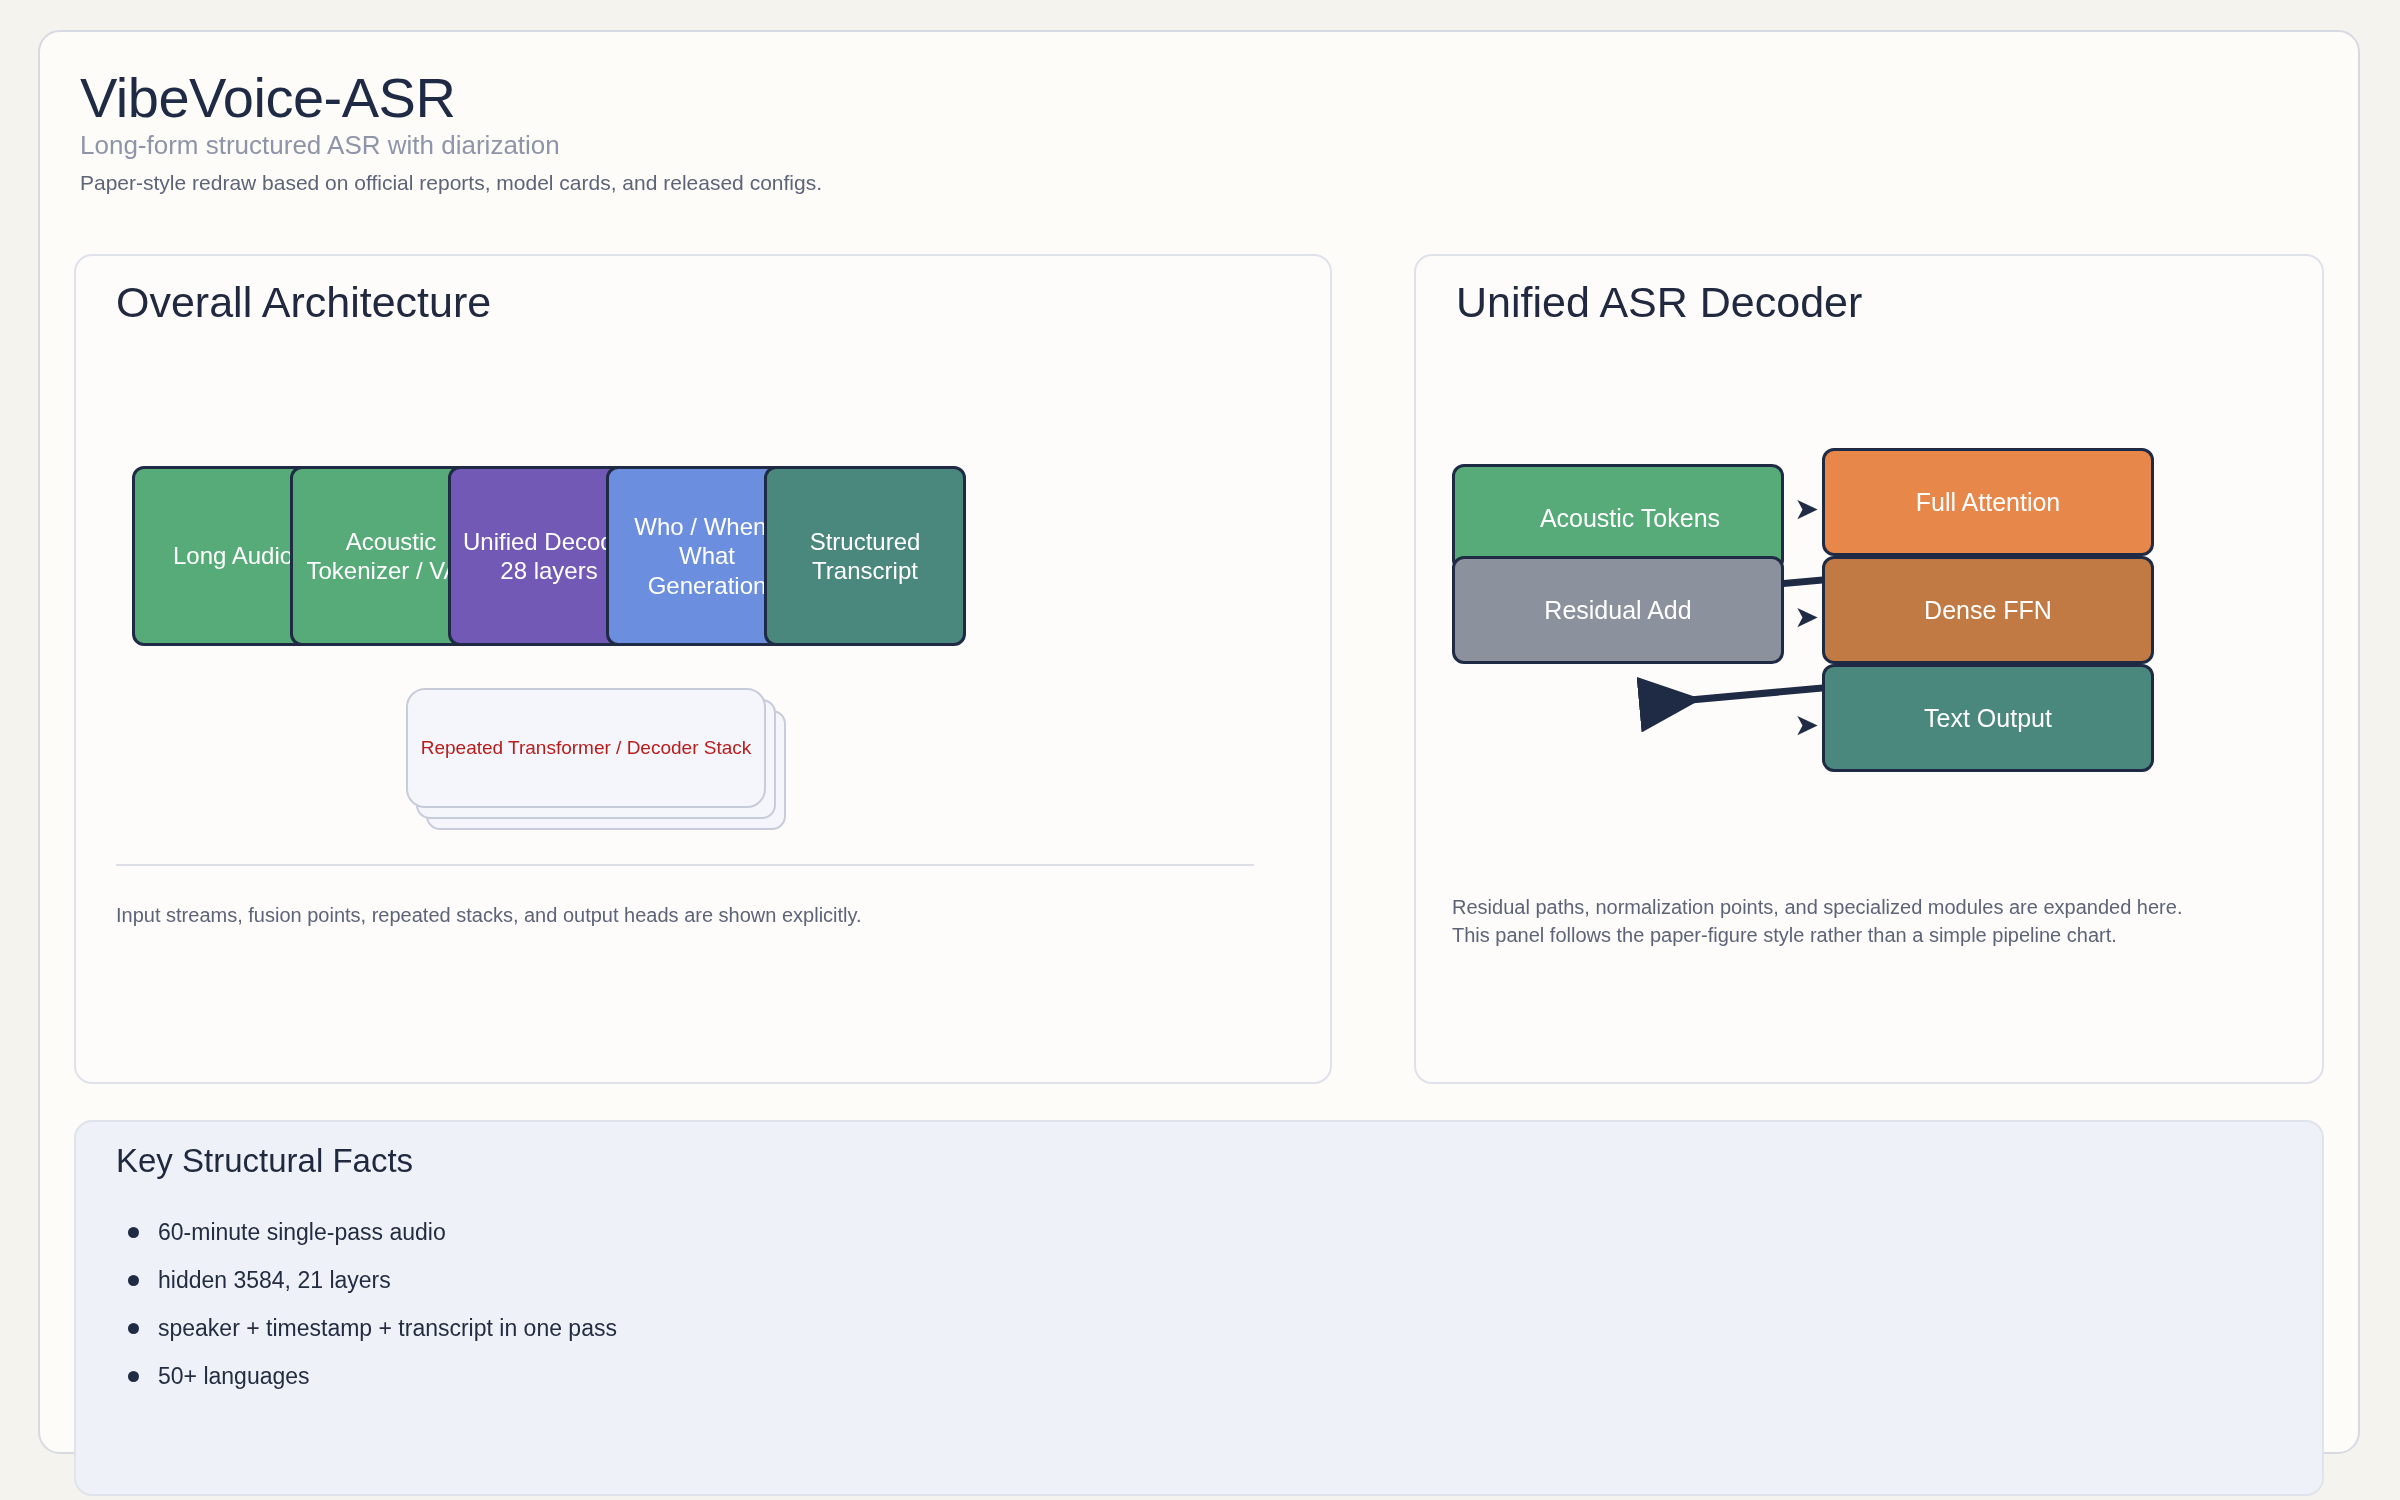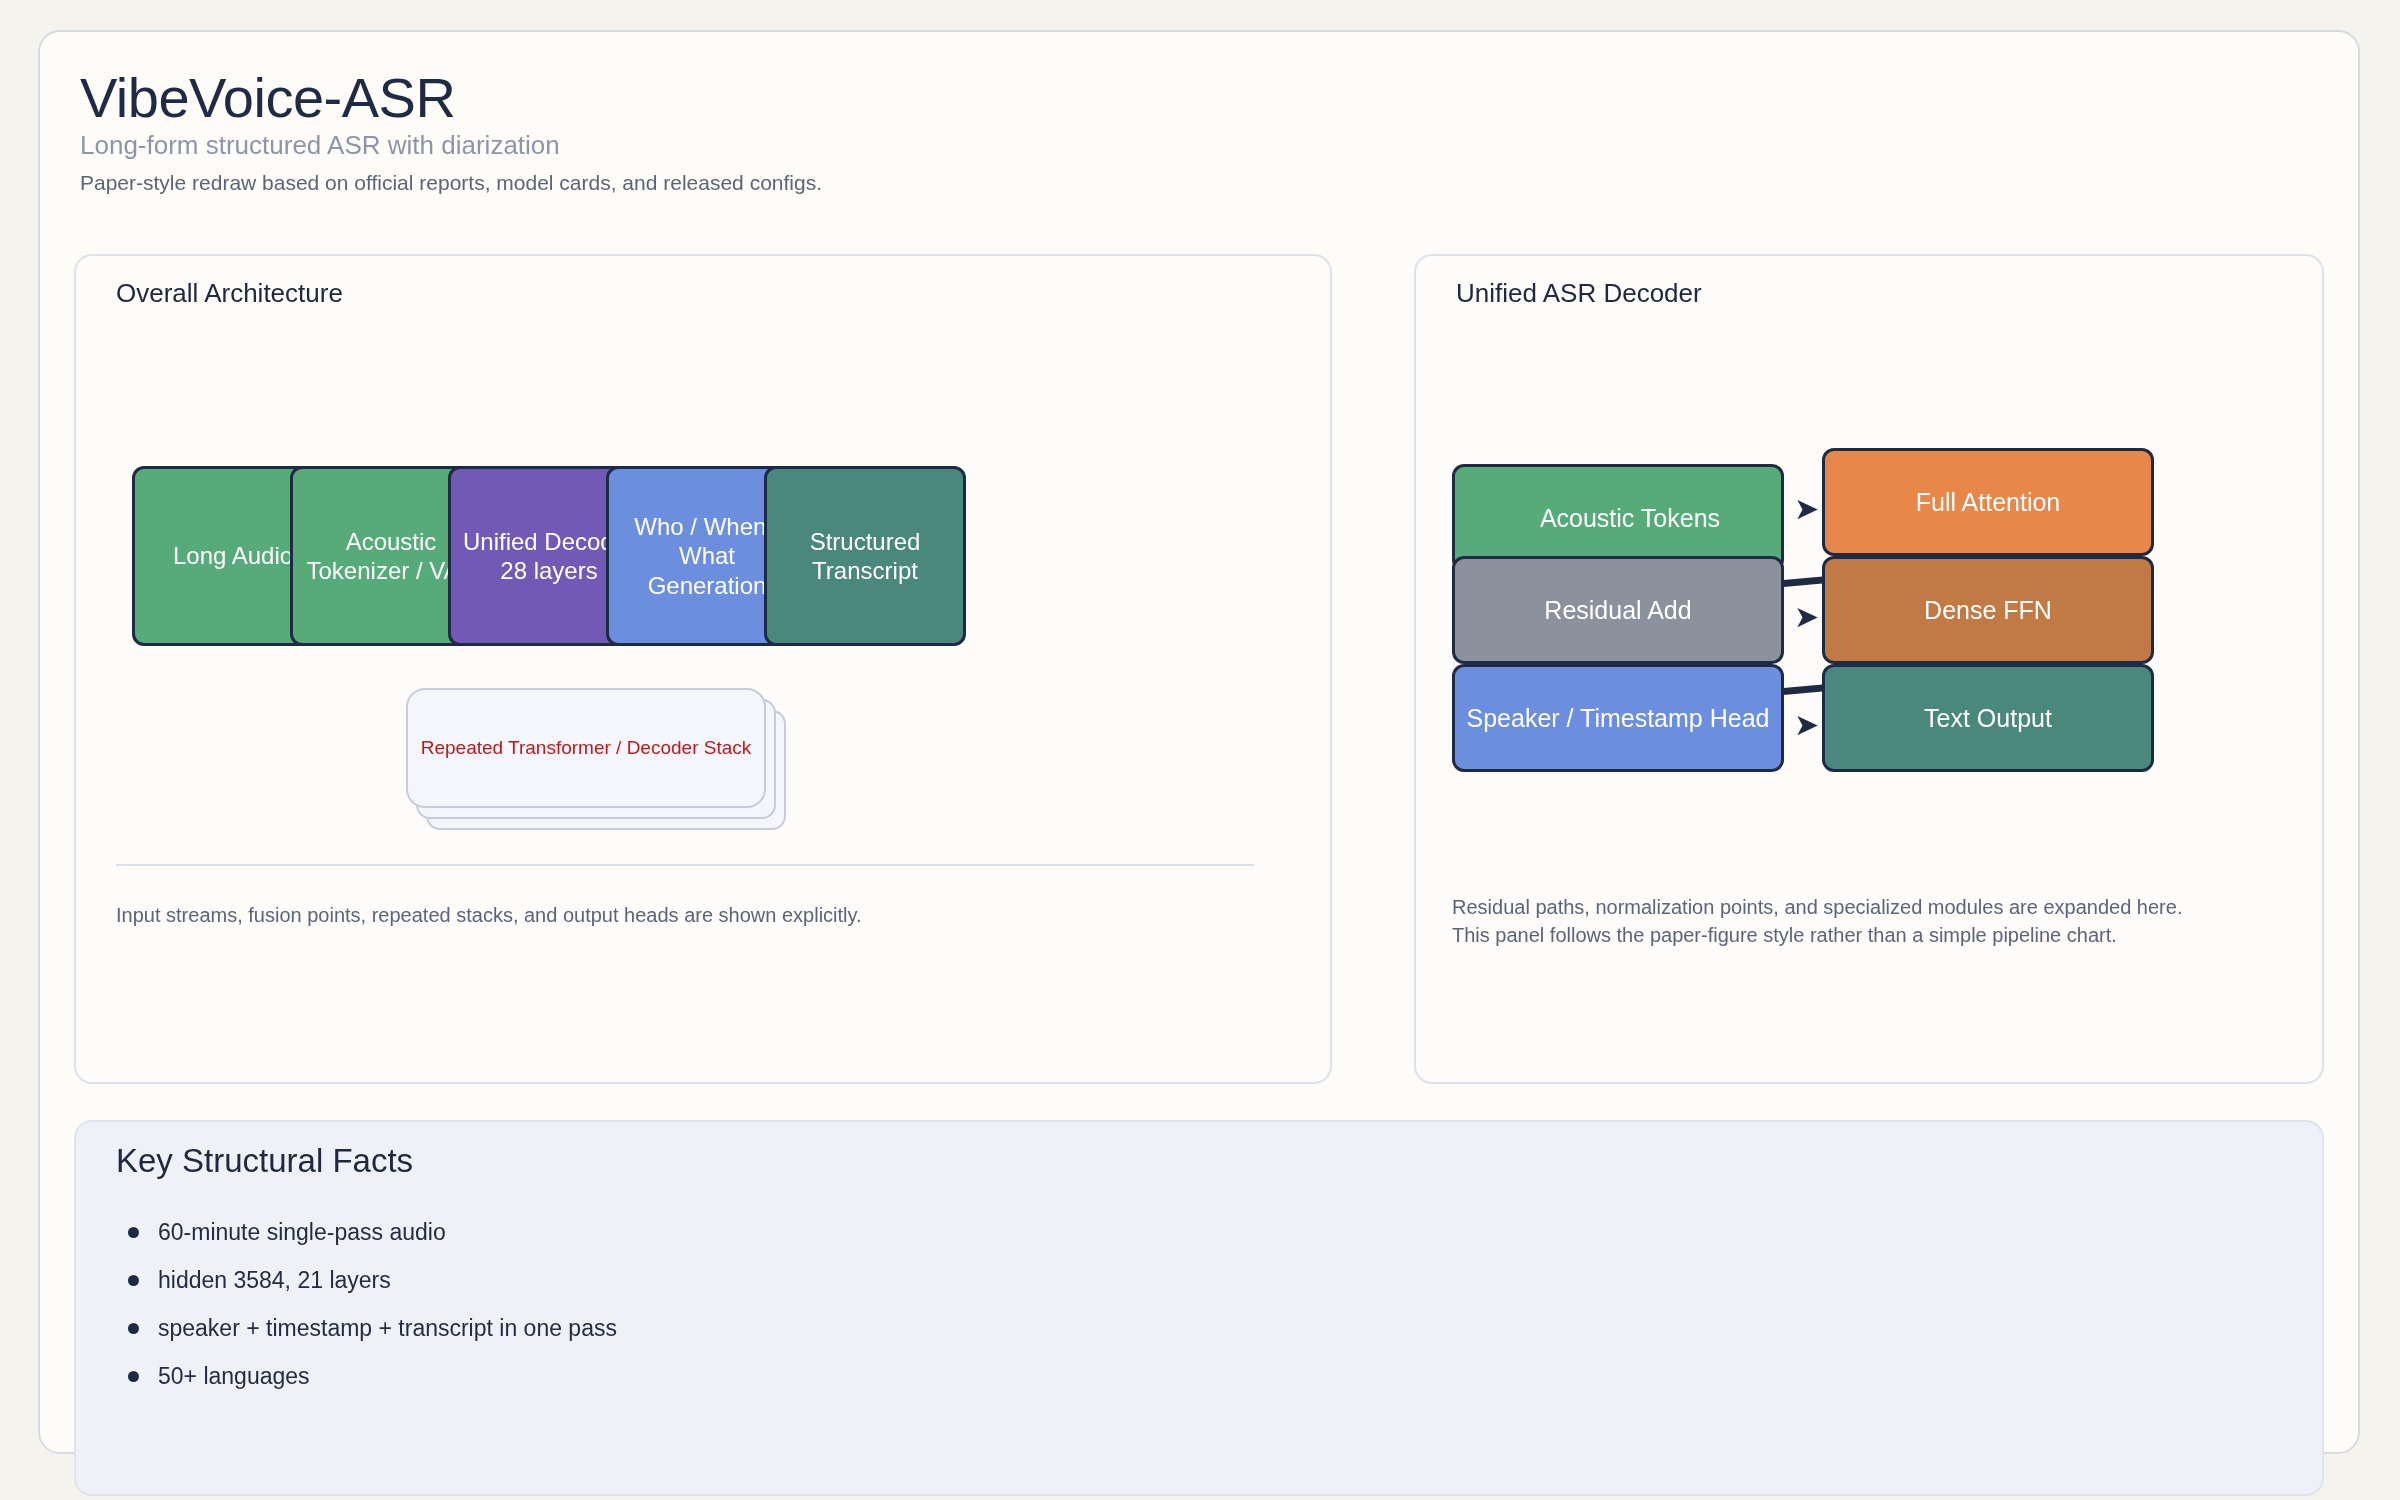--- a/index.html
+++ b/index.html
@@ -57,21 +57,21 @@
     border-radius: 18px;
     box-sizing: border-box;
   }
   .panel-left  { left: 34px;  top: 222px; width: 1258px; height: 830px; }
   .panel-right { left: 1374px; top: 222px; width: 910px;  height: 830px; }
 
   .panel-title {
     position: absolute;
     left: 40px;
     top: 22px;
-    font-size: 26px;
+    font-size: 43px;
     color: #20293f;
   }
 
   
   .node {
     position: absolute;
     box-sizing: border-box;
     border: 3px solid #1f2a44;
     border-radius: 12px;
     color: #ffffff;
@@ -250,21 +250,20 @@
     </svg>
 
     <div class="node dec-node dec-col-a dec-row-1" style="background:#57ab79;">Acoustic Tokens</div>
     <span class="arrow-h" style="left:378px; top:238px;">➤</span>
     <div class="node dec-node" style="left:406px; top:192px; background:#e8874a;">Full Attention</div>
 
     <div class="node dec-node dec-col-a" style="top:300px; background:#8b919d;">Residual Add</div>
     <span class="arrow-h" style="left:378px; top:346px;">➤</span>
     <div class="node dec-node" style="left:406px; top:300px; background:#c27a44;">Dense FFN</div>
 
-    <div class="node dec-node dec-col-a" style="top:408px; background:#6b8ede;">Speaker / Timestamp Head</div>
     <span class="arrow-h" style="left:378px; top:454px;">➤</span>
     <div class="node dec-node" style="left:406px; top:408px; background:#4a877c;">Text Output</div>
 
     <div class="note-right note-r1">Residual paths, normalization points, and specialized modules are expanded here.</div>
     <div class="note-right note-r2">This panel follows the paper-figure style rather than a simple pipeline chart.</div>
   </div>
 
   <div class="facts-panel">
     <div class="facts-title">Key Structural Facts</div>
     <ul class="facts-list">

